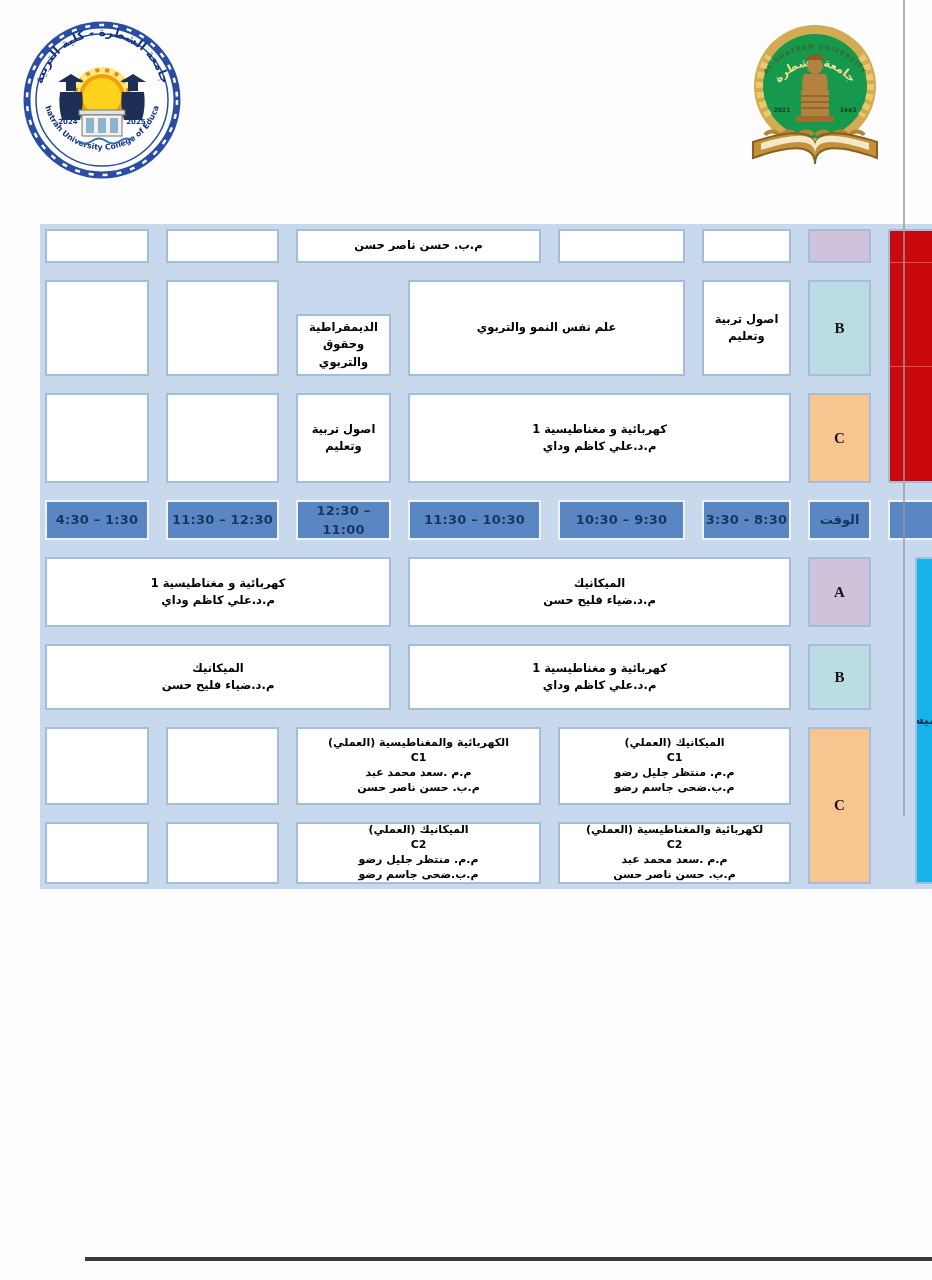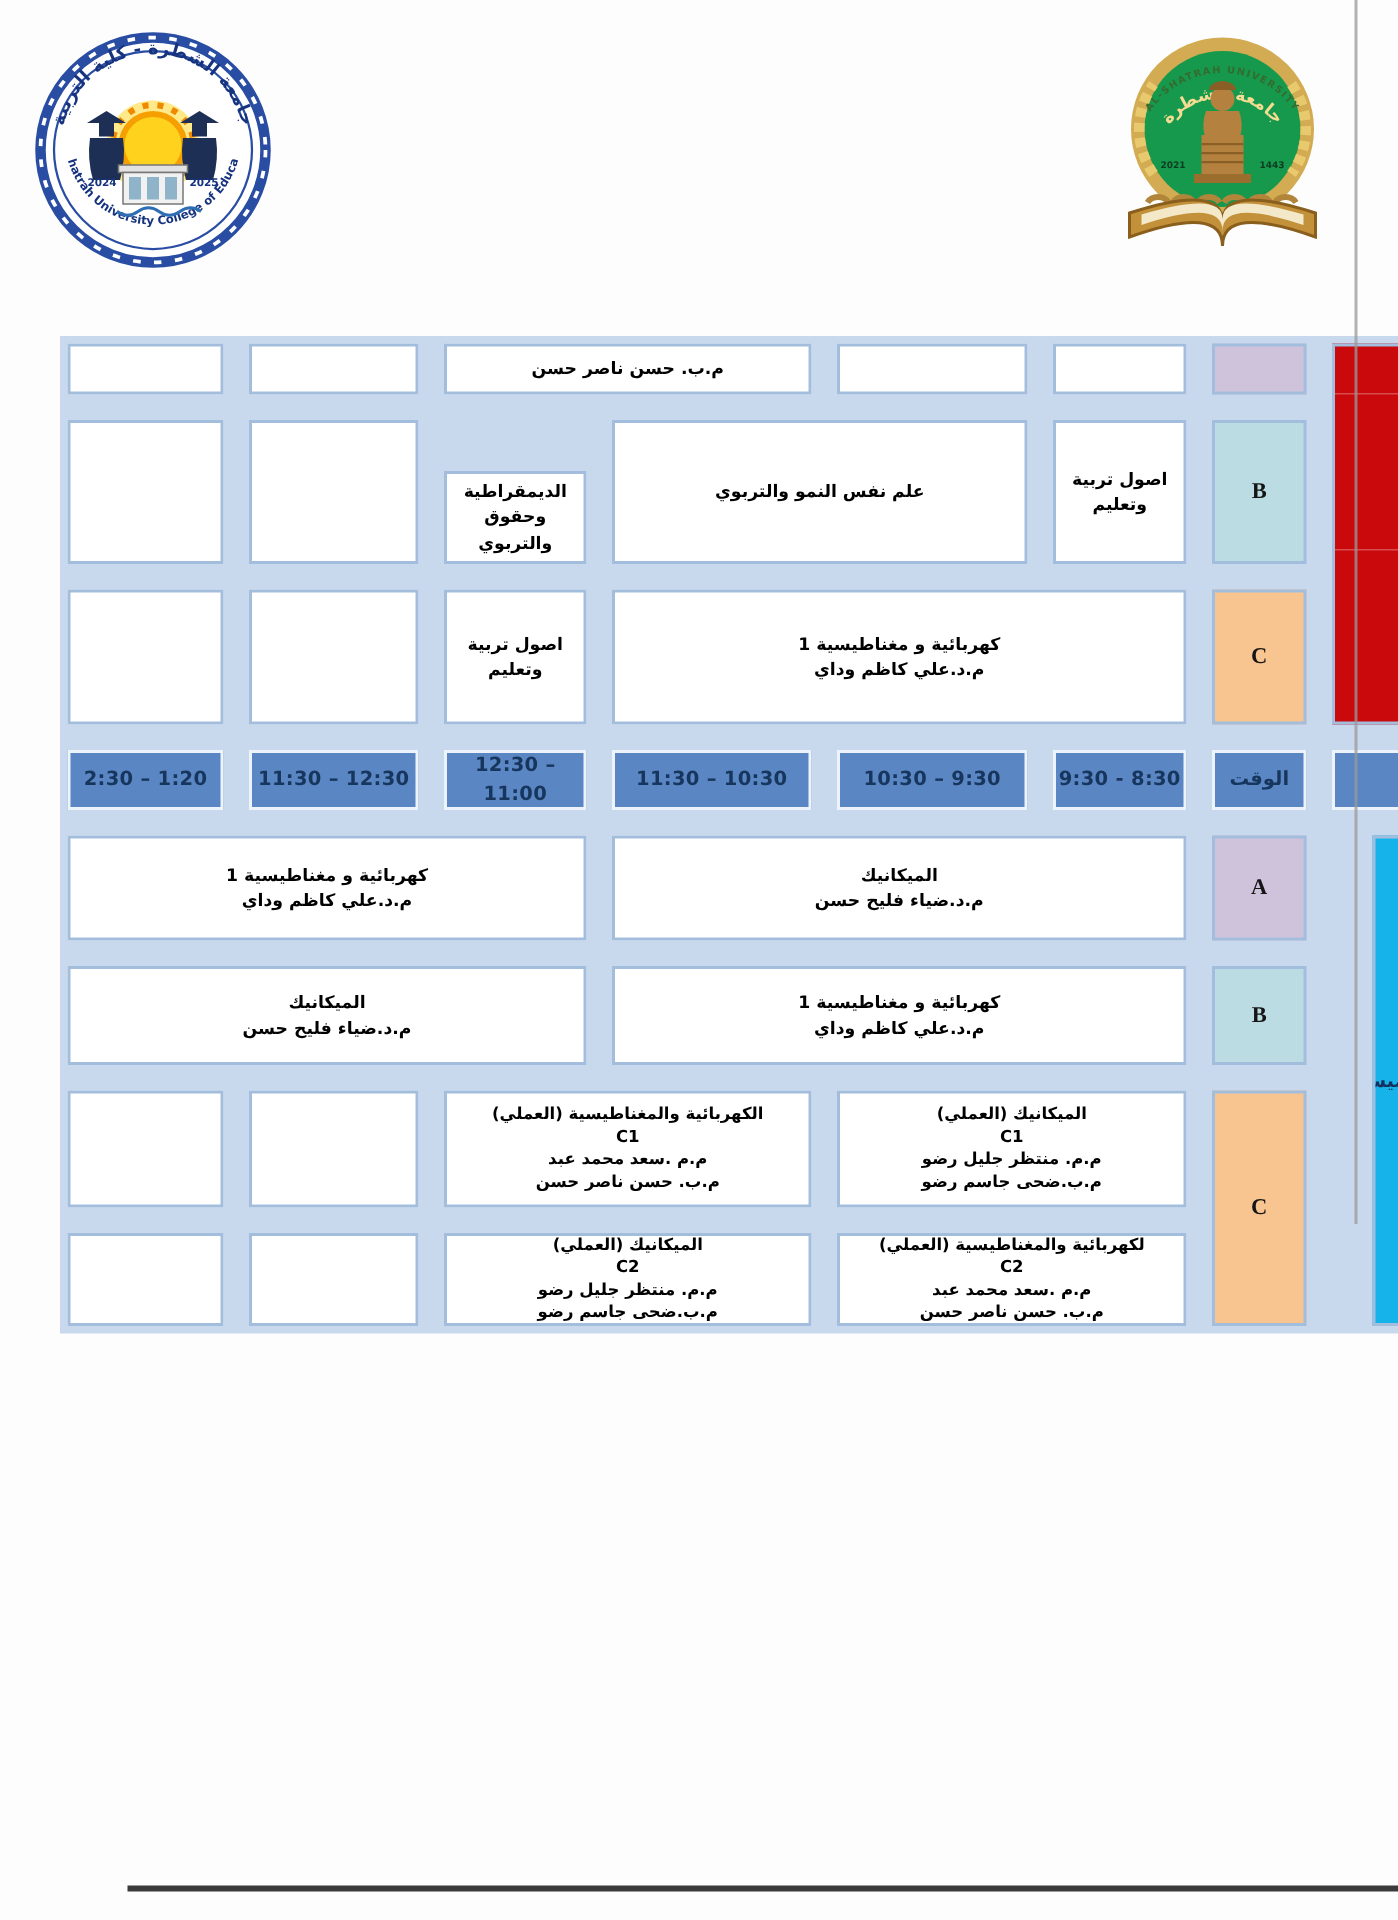--- a/index.html
+++ b/index.html
@@ -142,26 +142,26 @@
 
     <div class="cell" style="grid-area:3/1/4/2"></div>
     <div class="cell" style="grid-area:3/2/4/3"></div>
     <div class="cell" style="grid-area:3/3/4/4">اصول تربية وتعليم</div>
     <div class="cell" style="grid-area:3/4/4/7">
       <div>كهربائية و مغناطيسية 1</div>
       <div>م.د.علي كاظم وداي</div>
     </div>
     <div class="cell sec secC" style="grid-area:3/7/4/8">C</div>
 
-    <div class="cell time" style="grid-area:4/1/5/2">2:30 – 1:20</div>
+    <div class="cell time" style="grid-area:4/1/5/2">4:30 – 1:30</div>
     <div class="cell time" style="grid-area:4/2/5/3">11:30 – 12:30</div>
     <div class="cell time" style="grid-area:4/3/5/4">12:30 – 11:00</div>
     <div class="cell time" style="grid-area:4/4/5/5">11:30 – 10:30</div>
     <div class="cell time" style="grid-area:4/5/5/6">10:30 – 9:30</div>
-    <div class="cell time" style="grid-area:4/6/5/7">9:30 - 8:30</div>
+    <div class="cell time" style="grid-area:4/6/5/7">3:30 - 8:30</div>
     <div class="cell time" style="grid-area:4/7/5/8;direction:rtl">الوقت</div>
     <div class="cell time" style="grid-area:4/8/5/9"></div>
 
     <div class="cell" style="grid-area:5/1/6/4">
       <div>كهربائية و مغناطيسية 1</div>
       <div>م.د.علي كاظم وداي</div>
     </div>
     <div class="cell" style="grid-area:5/4/6/7">
       <div>الميكانيك</div>
       <div>م.د.ضياء فليح حسن</div>

